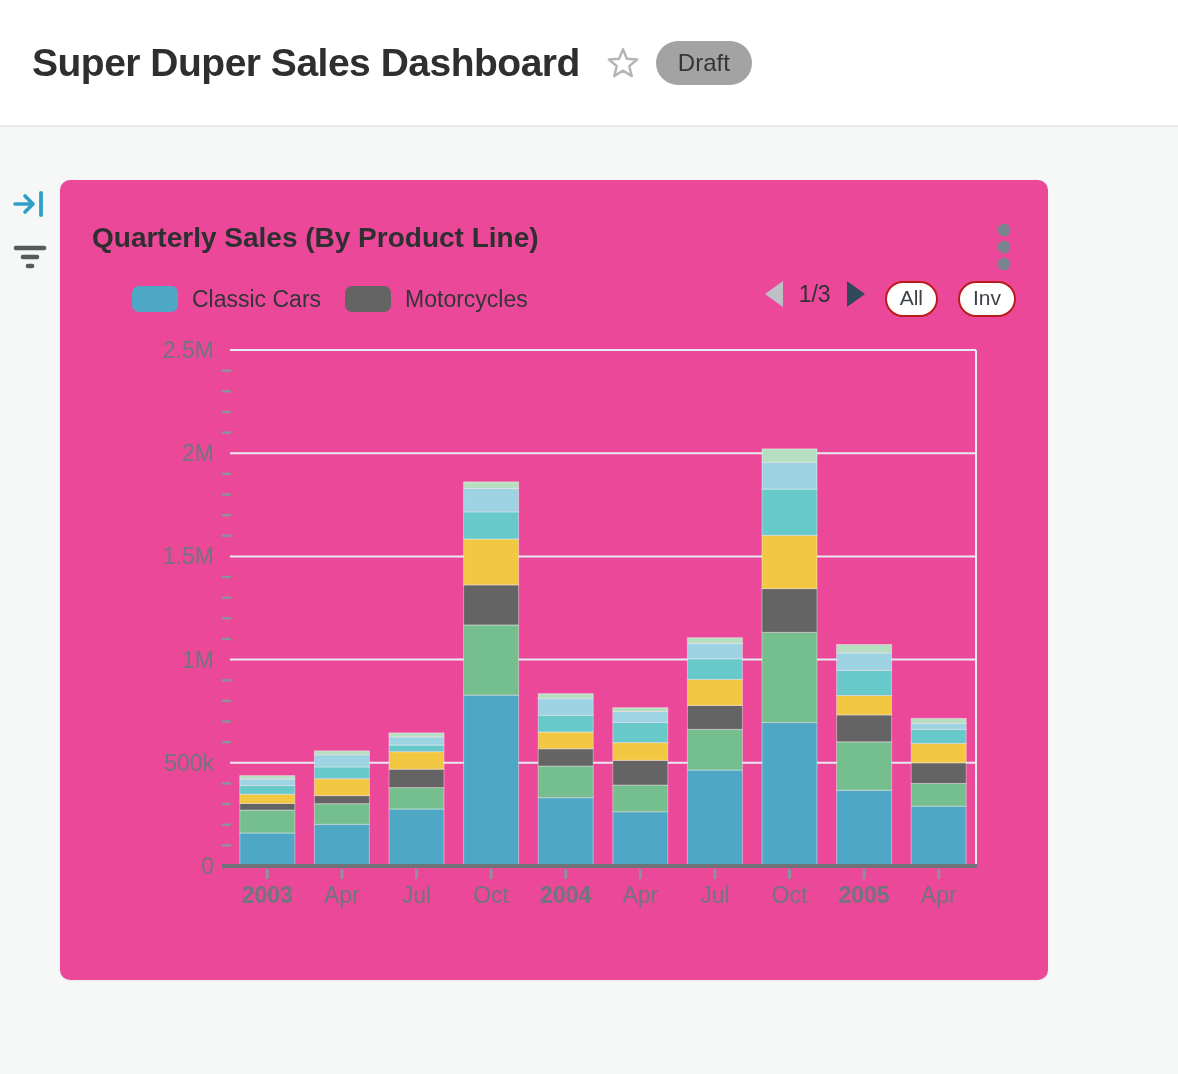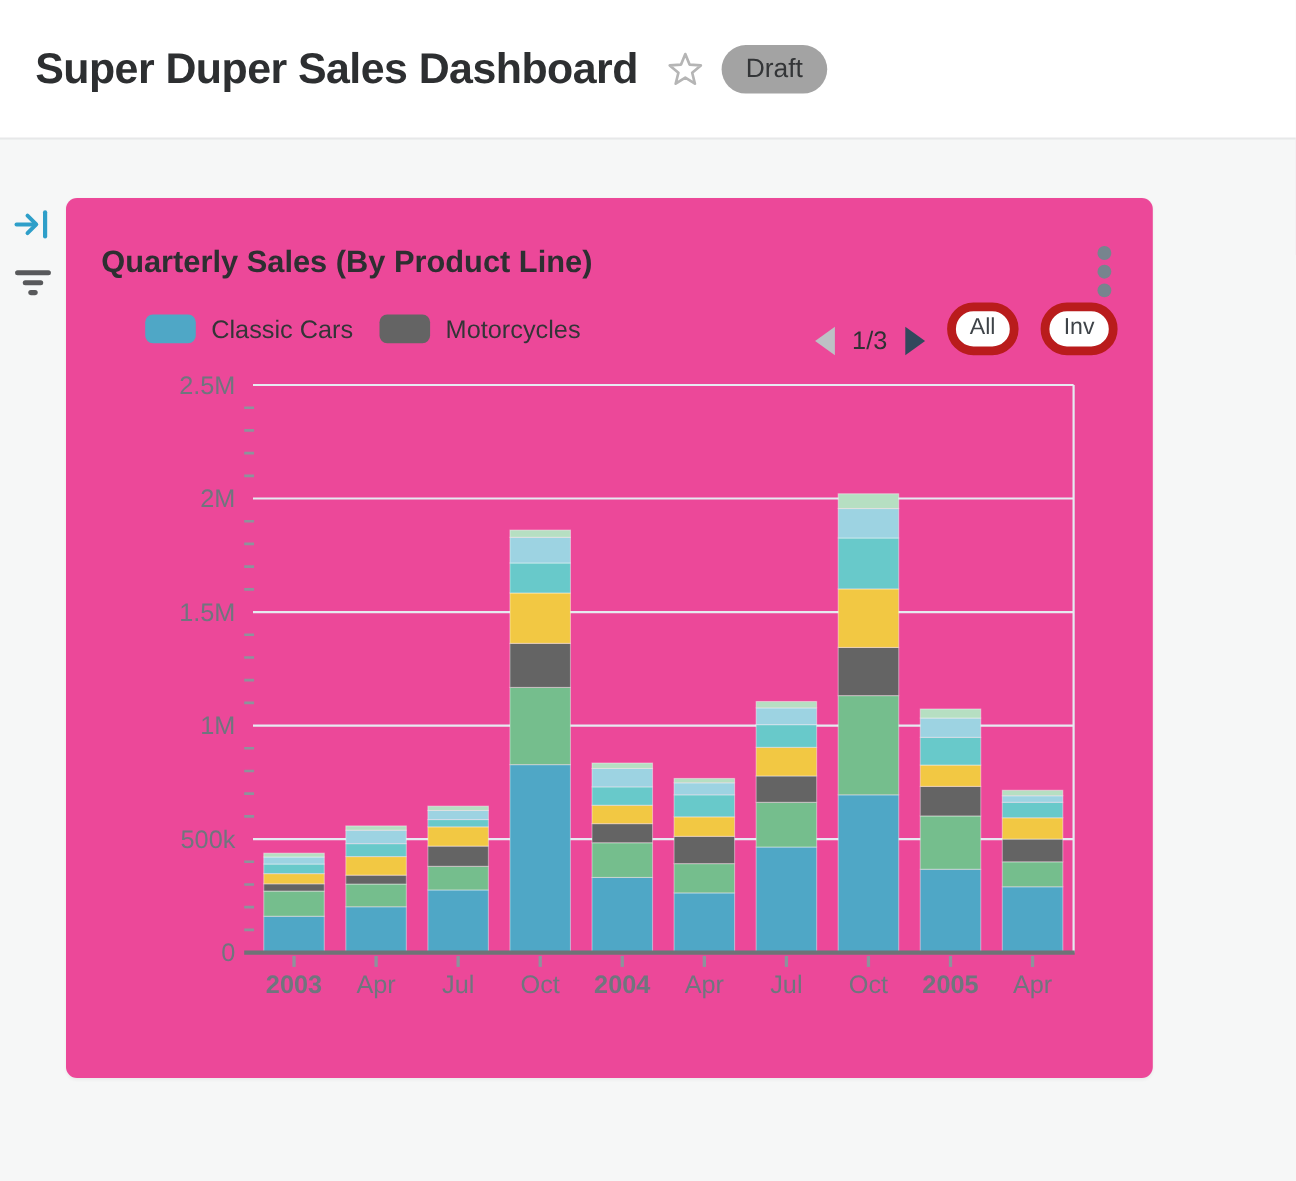--- a/index.html
+++ b/index.html
@@ -43,27 +43,27 @@
     display: flex; align-items: center; justify-content: center;
   }
   
   .legend-row {
     position: absolute; left: 44px; right: 32px; top: 100px; height: 38px;
     display: flex; align-items: center; gap: 24px; margin-left: 28px;
   }
   .legend-item { display: flex; align-items: center; gap: 14px; cursor: pointer; }
   .legend-swatch { width: 46px; height: 26px; border-radius: 7px; }
   .legend-label { font-size: 23px; color: #333537; }
-  .legend-controls { margin-left: auto; display: flex; align-items: flex-end; gap: 16px; }
+  .legend-controls { margin-left: auto; display: flex; align-items: flex-start; gap: 16px; }
   .page-arrow { width: 0; height: 0; border: none; background: none; cursor: pointer; padding: 0; }
   .page-arrow.prev { border-top: 13px solid transparent; border-bottom: 13px solid transparent; border-right: 18px solid #bdc1c5; }
   .page-arrow.next { border-top: 13px solid transparent; border-bottom: 13px solid transparent; border-left: 18px solid #31485c; }
   .page-indicator { font-size: 23px; color: #2f3133; }
   .pill-btn {
-    border: 8px solid #b91c1c; border-radius: 999px; background: #fff;
+    border: 2px solid #b91c1c; border-radius: 999px; background: #fff;
     font-size: 21px; color: #3e4348; padding: 3px 13px 5px; margin-left: 4px;
     cursor: pointer; font-family: "Liberation Sans", sans-serif;
   }
   
   .chart-wrap { position: absolute; left: 32px; top: 150px; width: 924px; height: 620px; }
   .chart-wrap svg { display: block; }
   text { font-family: "Liberation Sans", sans-serif; }
 </style>
 </head>
 <body>

